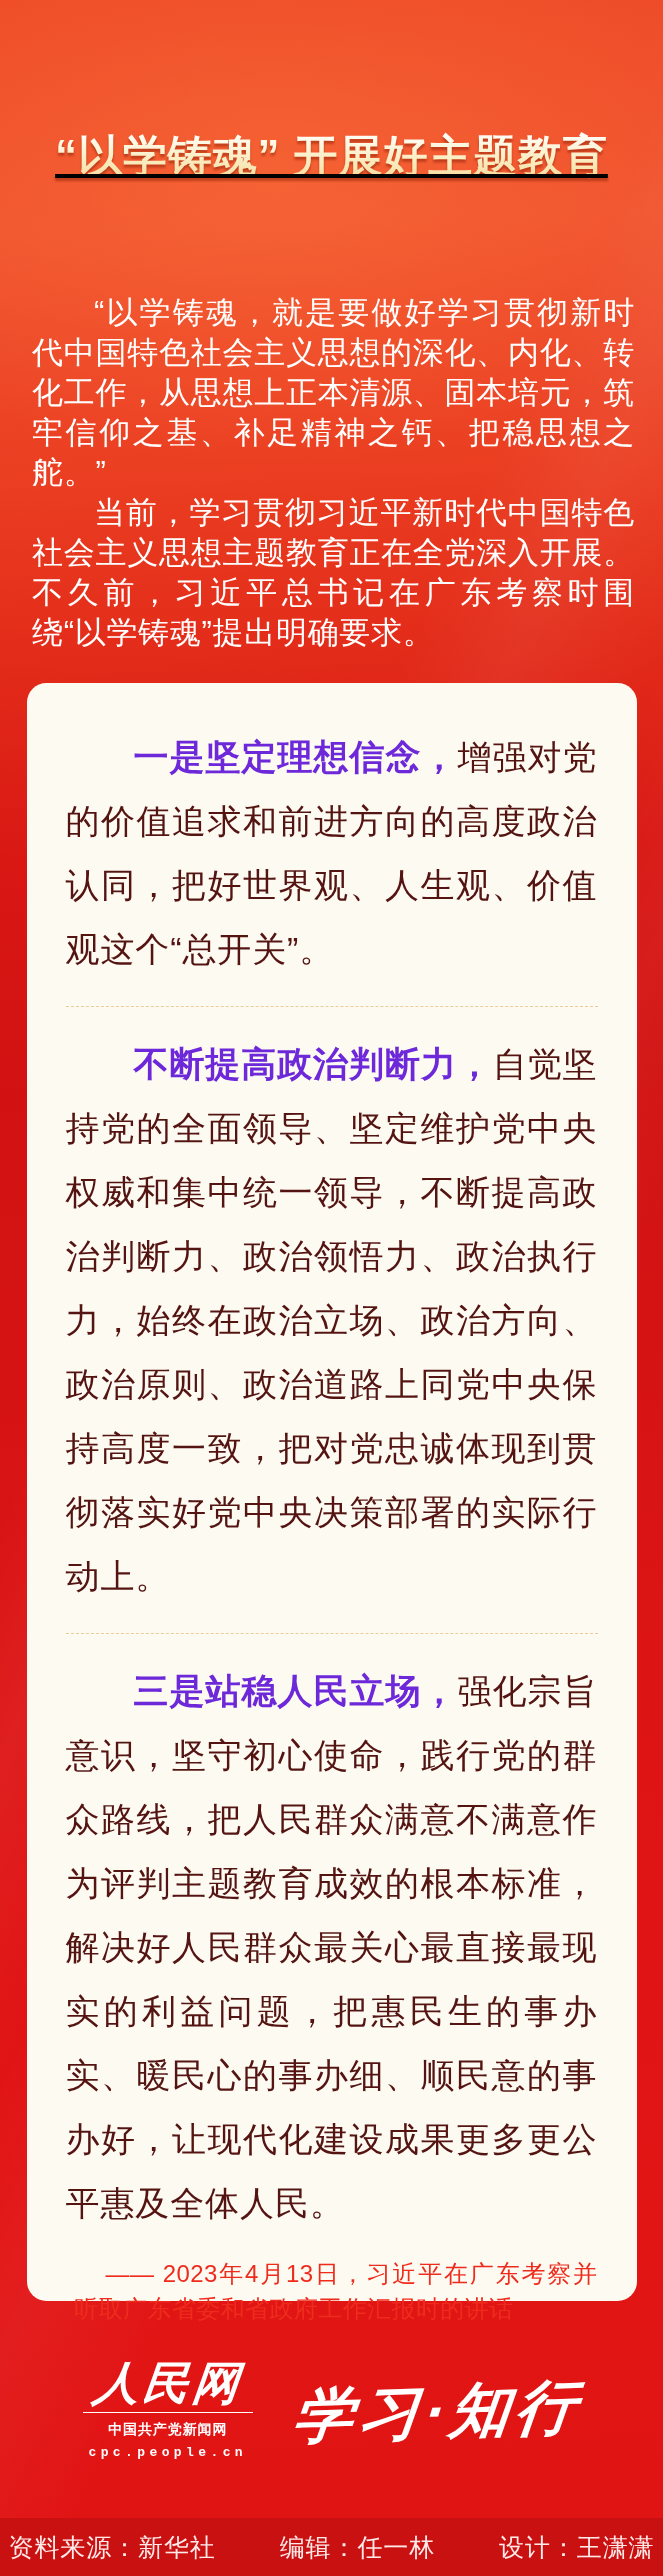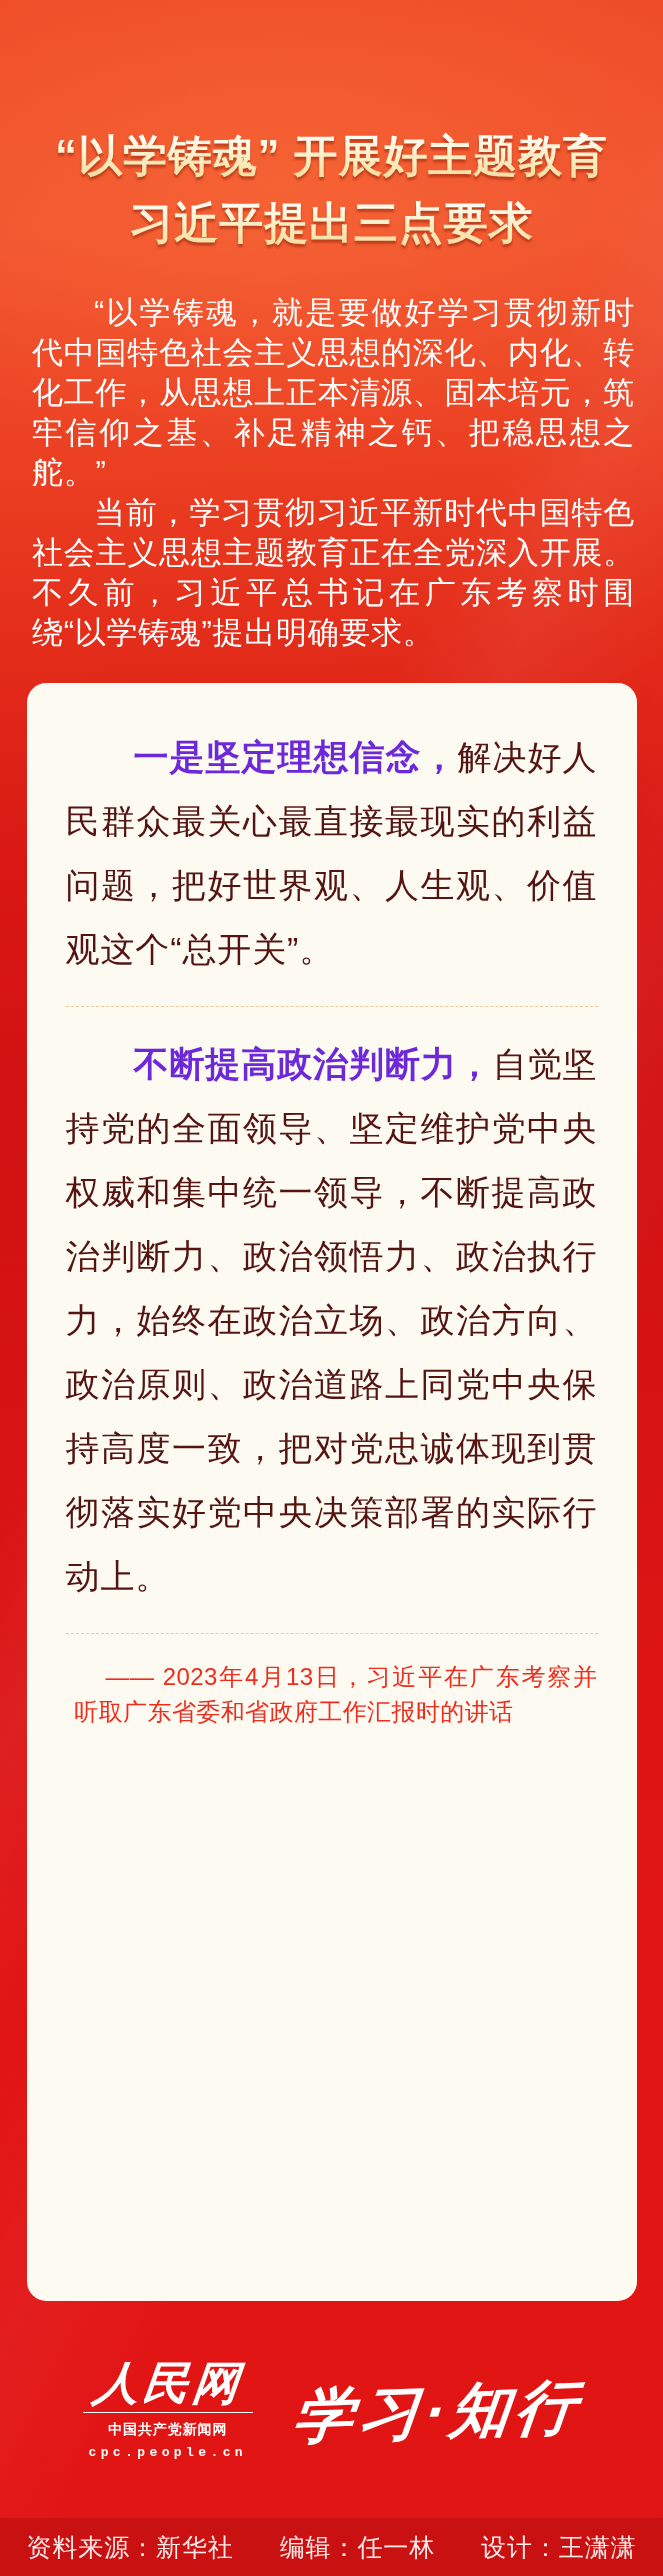--- a/index.html
+++ b/index.html
@@ -18,21 +18,21 @@
   }
   .sheen{
     position:absolute;inset:0;pointer-events:none;
     background:linear-gradient(115deg,
       rgba(255,255,255,0) 38%, rgba(255,255,255,0.05) 44%,
       rgba(255,255,255,0) 52%, rgba(255,255,255,0.04) 59%,
       rgba(255,255,255,0) 67%);
   }
 
   
-  .title-block{position:absolute;top:122px;left:0;right:0;text-align:center;}
+  .title-block{position:absolute;top:122px;left:0;right:0;text-align:center;text-decoration:underline;}
   .title-line{
     font-size:44px;font-weight:900;line-height:67px;letter-spacing:0.9px;
     background:linear-gradient(180deg,#fffef8 18%,#fbedc2 55%,#f3d795 95%);
     -webkit-background-clip:text;background-clip:text;color:transparent;
     filter:drop-shadow(0 3.5px 0.9px rgba(145,35,8,0.55));
     white-space:nowrap;
   }
 
   
   .intro{position:absolute;top:293px;left:32px;right:28px;
@@ -63,48 +63,48 @@
   .pd-rule{height:1.8px;background:#ffffff;margin:5.3px 0 3.5px 0;}
   .pd-cpc{font-size:14px;font-weight:bold;letter-spacing:0.9px;line-height:25px;white-space:nowrap;}
   .pd-url{font-size:13px;font-weight:bold;letter-spacing:4.4px;line-height:21px;
     font-family:"Liberation Mono","DejaVu Sans Mono",monospace;}
   .brand-script{font-size:60px;font-weight:bold;font-style:italic;
     transform:skewX(-8deg) rotate(-2deg);letter-spacing:5.3px;line-height:62px;}
 
   
   .footer-bar{position:absolute;left:0;right:0;bottom:0;height:58px;
     background:#c91111;display:flex;align-items:center;justify-content:center;
-    gap:46px;color:#ffe9e9;font-size:25px;letter-spacing:0.9px;}
+    gap:64px;color:#ffe9e9;font-size:25px;letter-spacing:0.9px;}
   .footer-bar span{white-space:nowrap;}
 </style>
 </head>
 <body>
 
 <div class="poster">
   <div class="sheen"></div>
 
   <div class="title-block">
     <div class="title-line">“以学铸魂” 开展好主题教育</div>
-    <div class="title-line">习近平提出三点要求</div>
   </div>
 
   <div class="intro">
     <p>“以学铸魂，就是要做好学习贯彻新时代中国特色社会主义思想的深化、内化、转化工作，从思想上正本清源、固本培元，筑牢信仰之基、补足精神之钙、把稳思想之舵。”</p>
     <p>当前，学习贯彻习近平新时代中国特色社会主义思想主题教育正在全党深入开展。不久前，习近平总书记在广东考察时围绕“以学铸魂”提出明确要求。</p>
   </div>
 
   <div class="card">
-    <p class="section"><span class="lead">一是坚定理想信念，</span><span>解决好人民群众最关心最直接最现实的利益问题，把好世界观、人生观、价值观这个“总开关”。</span></p>
+    <p class="section"><span class="lead">一是坚定理想信念，</span><span>增强对党的价值追求和前进方向的高度政治认同，把好世界观、人生观、价值观这个“总开关”。</span></p>
 
     <hr class="divider">
 
     <p class="section"><span class="lead">不断提高政治判断力，</span><span>自觉坚持党的全面领导、坚定维护党中央权威和集中统一领导，不断提高政治判断力、政治领悟力、政治执行力，始终在政治立场、政治方向、政治原则、政治道路上同党中央保持高度一致，把对党忠诚体现到贯彻落实好党中央决策部署的实际行动上。</span></p>
 
     <hr class="divider">
 
+    <p class="section"><span class="lead">三是站稳人民立场，</span><span>强化宗旨意识，坚守初心使命，践行党的群众路线，把人民群众满意不满意作为评判主题教育成效的根本标准，解决好人民群众最关心最直接最现实的利益问题，把惠民生的事办实、暖民心的事办细、顺民意的事办好，让现代化建设成果更多更公平惠及全体人民。</span></p>
 
     <p class="attribution">—— 2023年4月13日，习近平在广东考察并听取广东省委和省政府工作汇报时的讲话</p>
   </div>
 
   <div class="logo-row">
     <div class="pd-lockup">
       <div class="pd-script">人民网</div>
       <div class="pd-rule"></div>
       <div class="pd-cpc">中国共产党新闻网</div>
       <div class="pd-url">cpc.people.cn</div>

